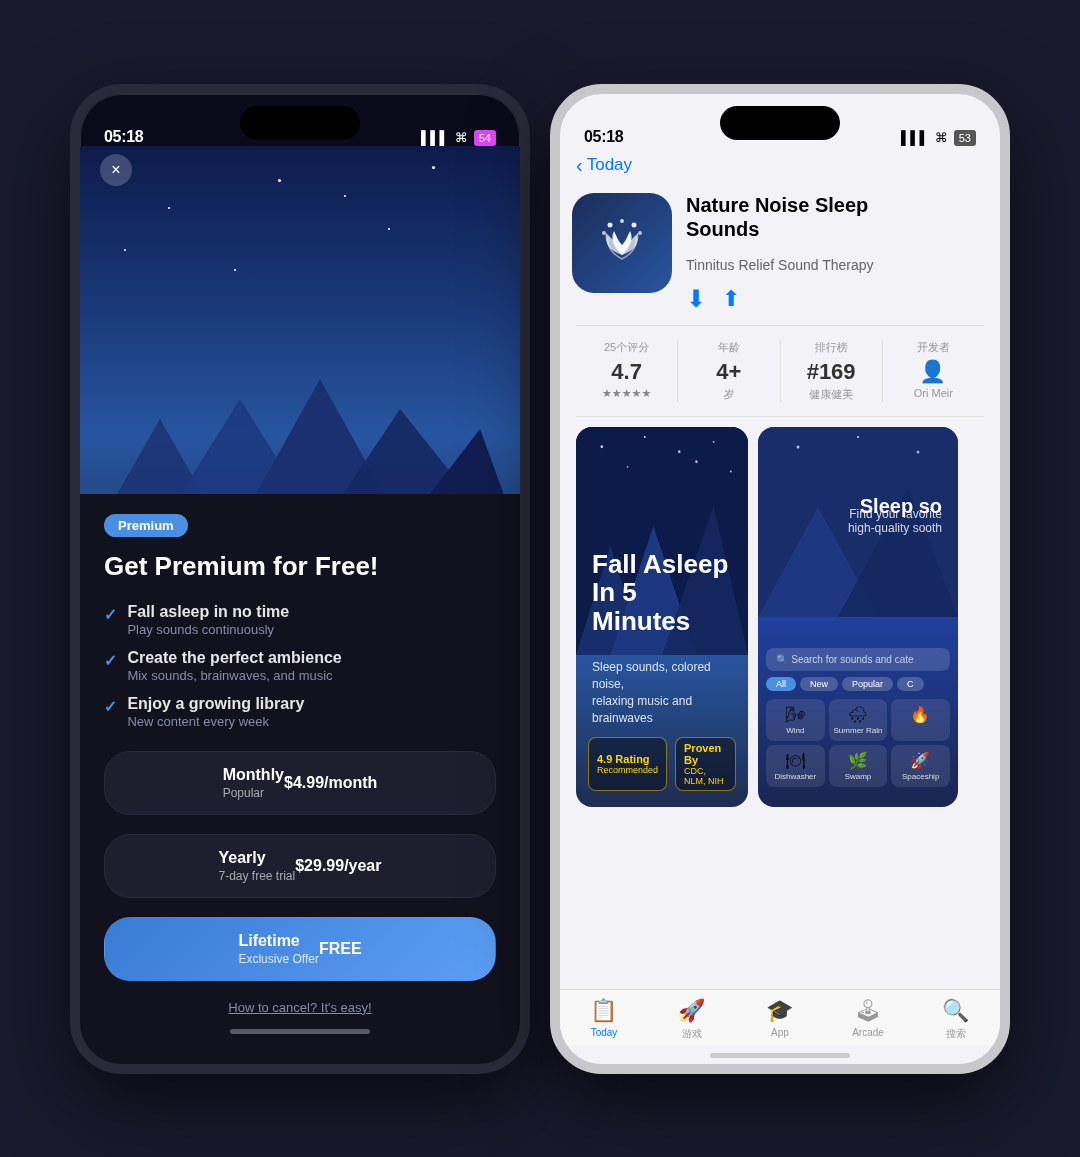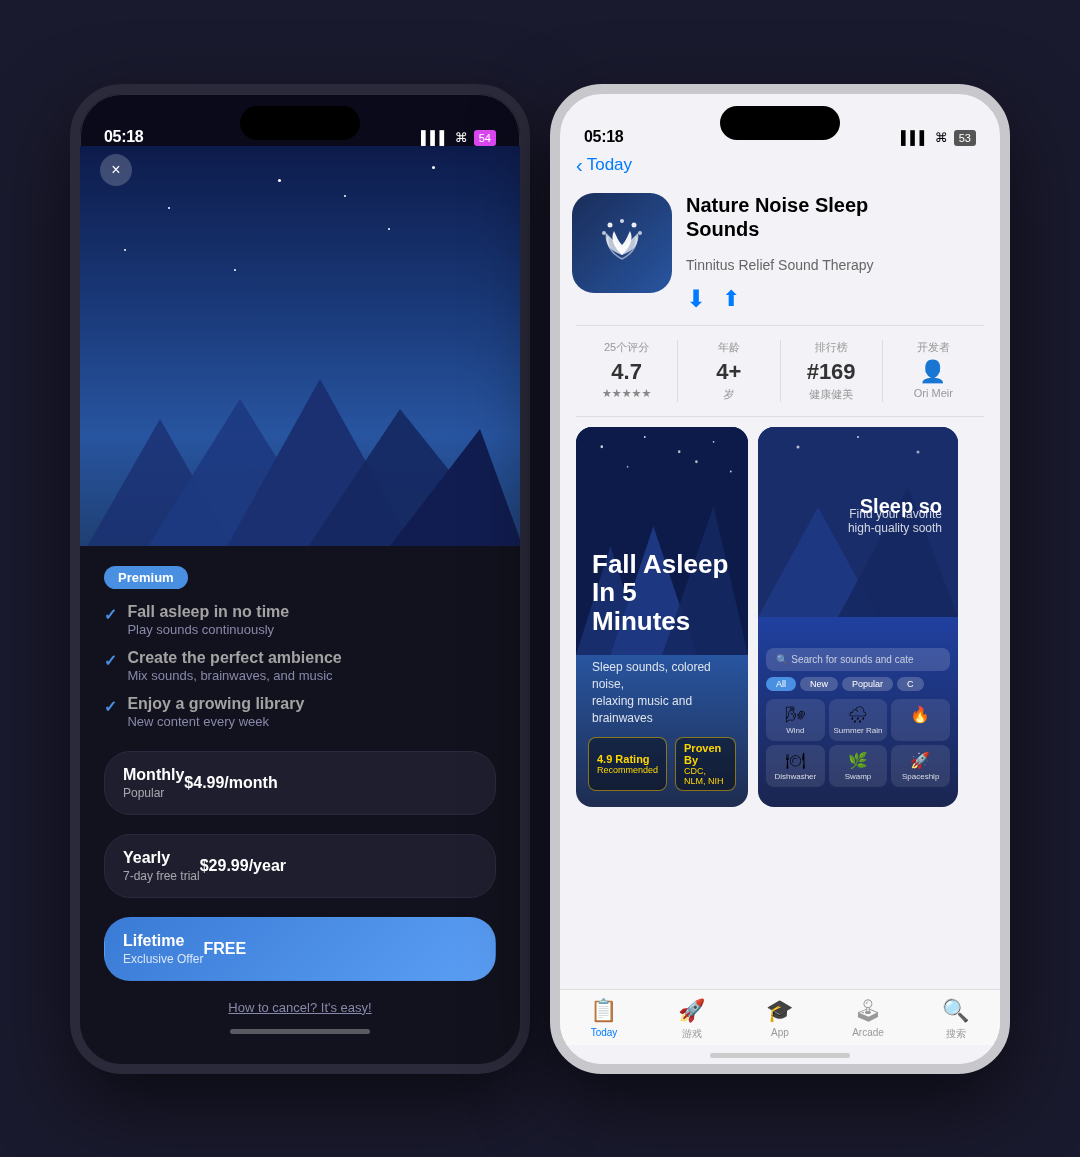--- a/index.html
+++ b/index.html
@@ -162,39 +162,39 @@
 
     .check-icon {
       color: #4a90e2;
       font-size: 16px;
       font-weight: 700;
       margin-top: 2px;
       flex-shrink: 0;
     }
 
     .feature-text h4 {
-      color: #a3a3a3;
+      color: #e5e5e5;
       font-size: 16px;
       font-weight: 700;
     }
 
     .feature-text p {
       color: #8888aa;
       font-size: 13px;
       margin-top: 1px;
     }
 
     .plan-option {
       background: #1e1e2e;
       border: 1px solid #2a2a3e;
       border-radius: 26px;
       padding: 14px 18px;
       margin-bottom: 19px;
       display: flex;
-      justify-content: flex-start;
+      justify-content: center;
       align-items: center;
       cursor: pointer;
     }
 
     .plan-option.selected {
       background: linear-gradient(135deg, #3a7bd5, #5b9ff5);
       border-color: transparent;
     }
 
     .plan-name {
@@ -595,20 +595,21 @@
       <polygon points="60,200 160,40 260,200" fill="#1d3880" opacity="0.9"></polygon>
       <polygon points="140,200 240,20 340,200" fill="#1a3070"></polygon>
       <polygon points="220,200 320,50 440,200" fill="#152860" opacity="0.9"></polygon>
       <polygon points="300,200 400,70 440,180 440,200" fill="#111d50"></polygon>
     </svg>
 
     <div class="close-btn">×</div>
 
     <div class="premium-content">
       <div class="premium-badge">Premium</div>
+      <div class="premium-title">Get Premium for Free!</div>
 
       <ul class="feature-list">
         <li class="feature-item">
           <span class="check-icon">✓</span>
           <div class="feature-text">
             <h4>Fall asleep in no time</h4>
             <p>Play sounds continuously</p>
           </div>
         </li>
         <li class="feature-item">

